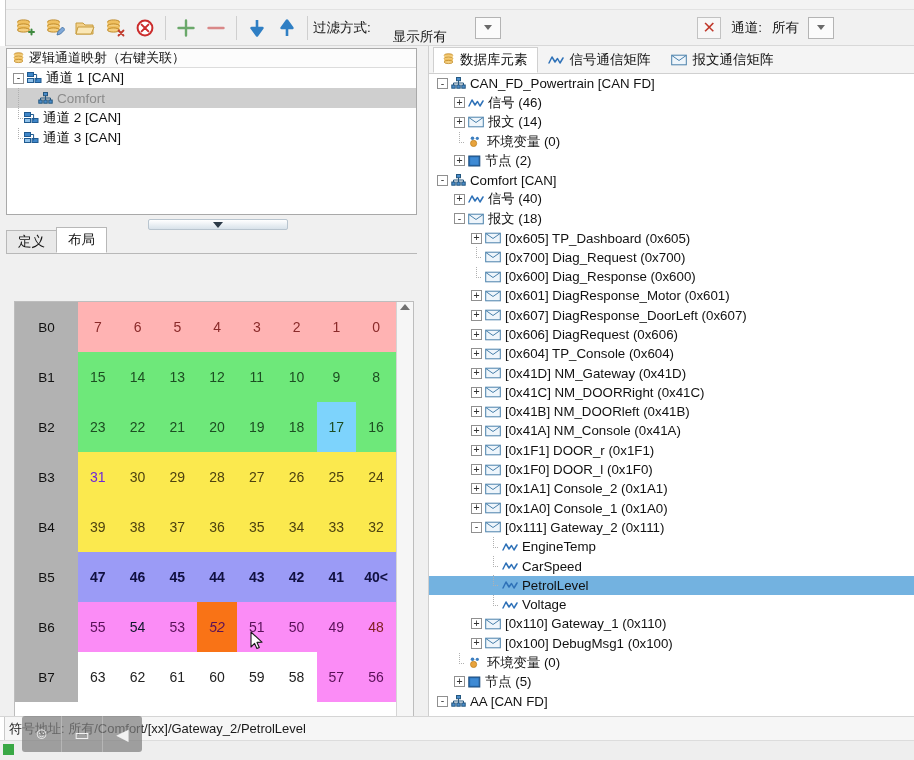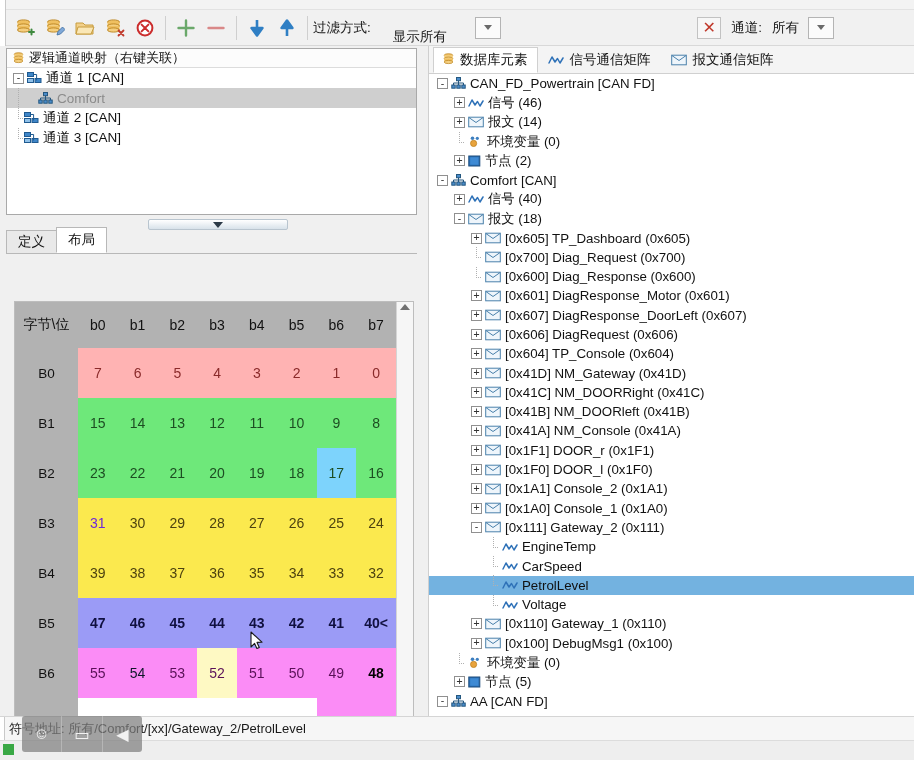--- a/index.html
+++ b/index.html
@@ -439,31 +439,20 @@
       </div>
     </div>
 
     <div class="tabs-left" id="left-tabs">
         <div class="tab">定义</div>
         <div class="tab active">布局</div>
       </div>
 
     <div class="bytegrid-wrap">
       <div class="bytegrid" id="bytegrid">
-          <div class="bg-head">
-            <div class="corner">字节\位</div>
-            <div class="bh">b0</div>
-            <div class="bh">b1</div>
-            <div class="bh">b2</div>
-            <div class="bh">b3</div>
-            <div class="bh">b4</div>
-            <div class="bh">b5</div>
-            <div class="bh">b6</div>
-            <div class="bh">b7</div>
-          </div>
           <div class="bg-row">
             <div class="rh">B0</div>
             <div class="cells">
               <div class="bg-cell" style="background: rgb(255, 179, 179); color: rgb(138, 42, 42);">7</div>
               <div class="bg-cell" style="background: rgb(255, 179, 179); color: rgb(138, 42, 42);">6</div>
               <div class="bg-cell" style="background: rgb(255, 179, 179); color: rgb(138, 42, 42);">5</div>
               <div class="bg-cell" style="background: rgb(255, 179, 179); color: rgb(138, 42, 42);">4</div>
               <div class="bg-cell" style="background: rgb(255, 179, 179); color: rgb(138, 42, 42);">3</div>
               <div class="bg-cell" style="background: rgb(255, 179, 179); color: rgb(138, 42, 42);">2</div>
               <div class="bg-cell" style="background: rgb(255, 179, 179); color: rgb(138, 42, 42);">1</div>
@@ -534,25 +523,25 @@
               <div class="bg-cell bold" style="background: rgb(155, 155, 246); color: rgb(16, 16, 64);">41</div>
               <div class="bg-cell bold" style="background: rgb(155, 155, 246); color: rgb(16, 16, 64);">40&lt;</div>
             </div>
           </div>
           <div class="bg-row">
             <div class="rh">B6</div>
             <div class="cells">
               <div class="bg-cell" style="background: rgb(251, 140, 246); color: rgb(90, 17, 88);">55</div>
               <div class="bg-cell" style="background: rgb(251, 140, 246); color: #0f172a;">54</div>
               <div class="bg-cell" style="background: rgb(251, 140, 246); color: rgb(90, 17, 88);">53</div>
-              <div class="bg-cell" style="background: #fef9c3; color: rgb(90, 17, 88);">52</div>
+              <div class="bg-cell" style="background: #f97316; color: rgb(90, 17, 88); font-style: italic;">52</div>
               <div class="bg-cell" style="background: rgb(251, 140, 246); color: rgb(90, 17, 88);">51</div>
               <div class="bg-cell" style="background: rgb(251, 140, 246); color: rgb(90, 17, 88);">50</div>
               <div class="bg-cell" style="background: rgb(251, 140, 246); color: rgb(90, 17, 88);">49</div>
-              <div class="bg-cell" style="background: rgb(251, 140, 246); color: #000000; font-weight: bold;">48</div>
+              <div class="bg-cell" style="background: rgb(251, 140, 246); color: #7f1d1d;">48</div>
             </div>
           </div>
           <div class="bg-row">
             <div class="rh">B7</div>
             <div class="cells">
               <div class="bg-cell" style="background: rgb(255, 255, 255); color: rgb(34, 34, 34);">63</div>
               <div class="bg-cell" style="background: rgb(255, 255, 255); color: rgb(34, 34, 34);">62</div>
               <div class="bg-cell" style="background: rgb(255, 255, 255); color: rgb(34, 34, 34);">61</div>
               <div class="bg-cell" style="background: rgb(255, 255, 255); color: rgb(34, 34, 34);">60</div>
               <div class="bg-cell" style="background: rgb(255, 255, 255); color: rgb(34, 34, 34);">59</div>

